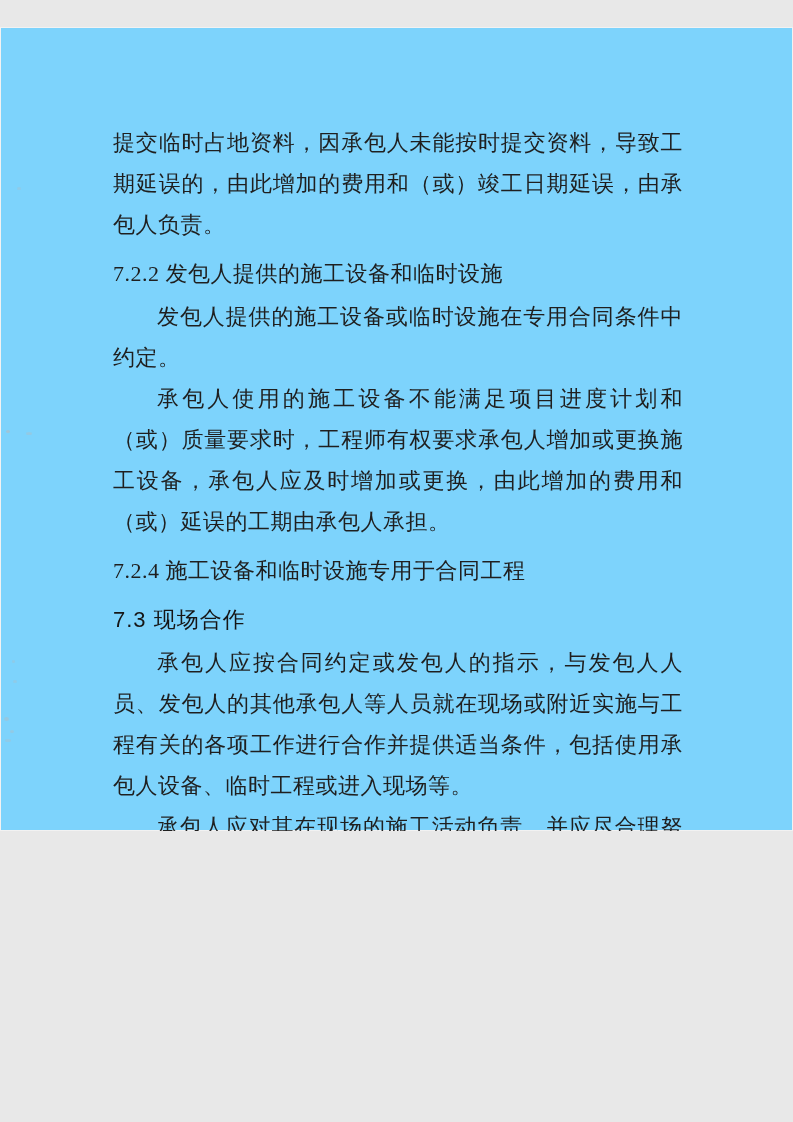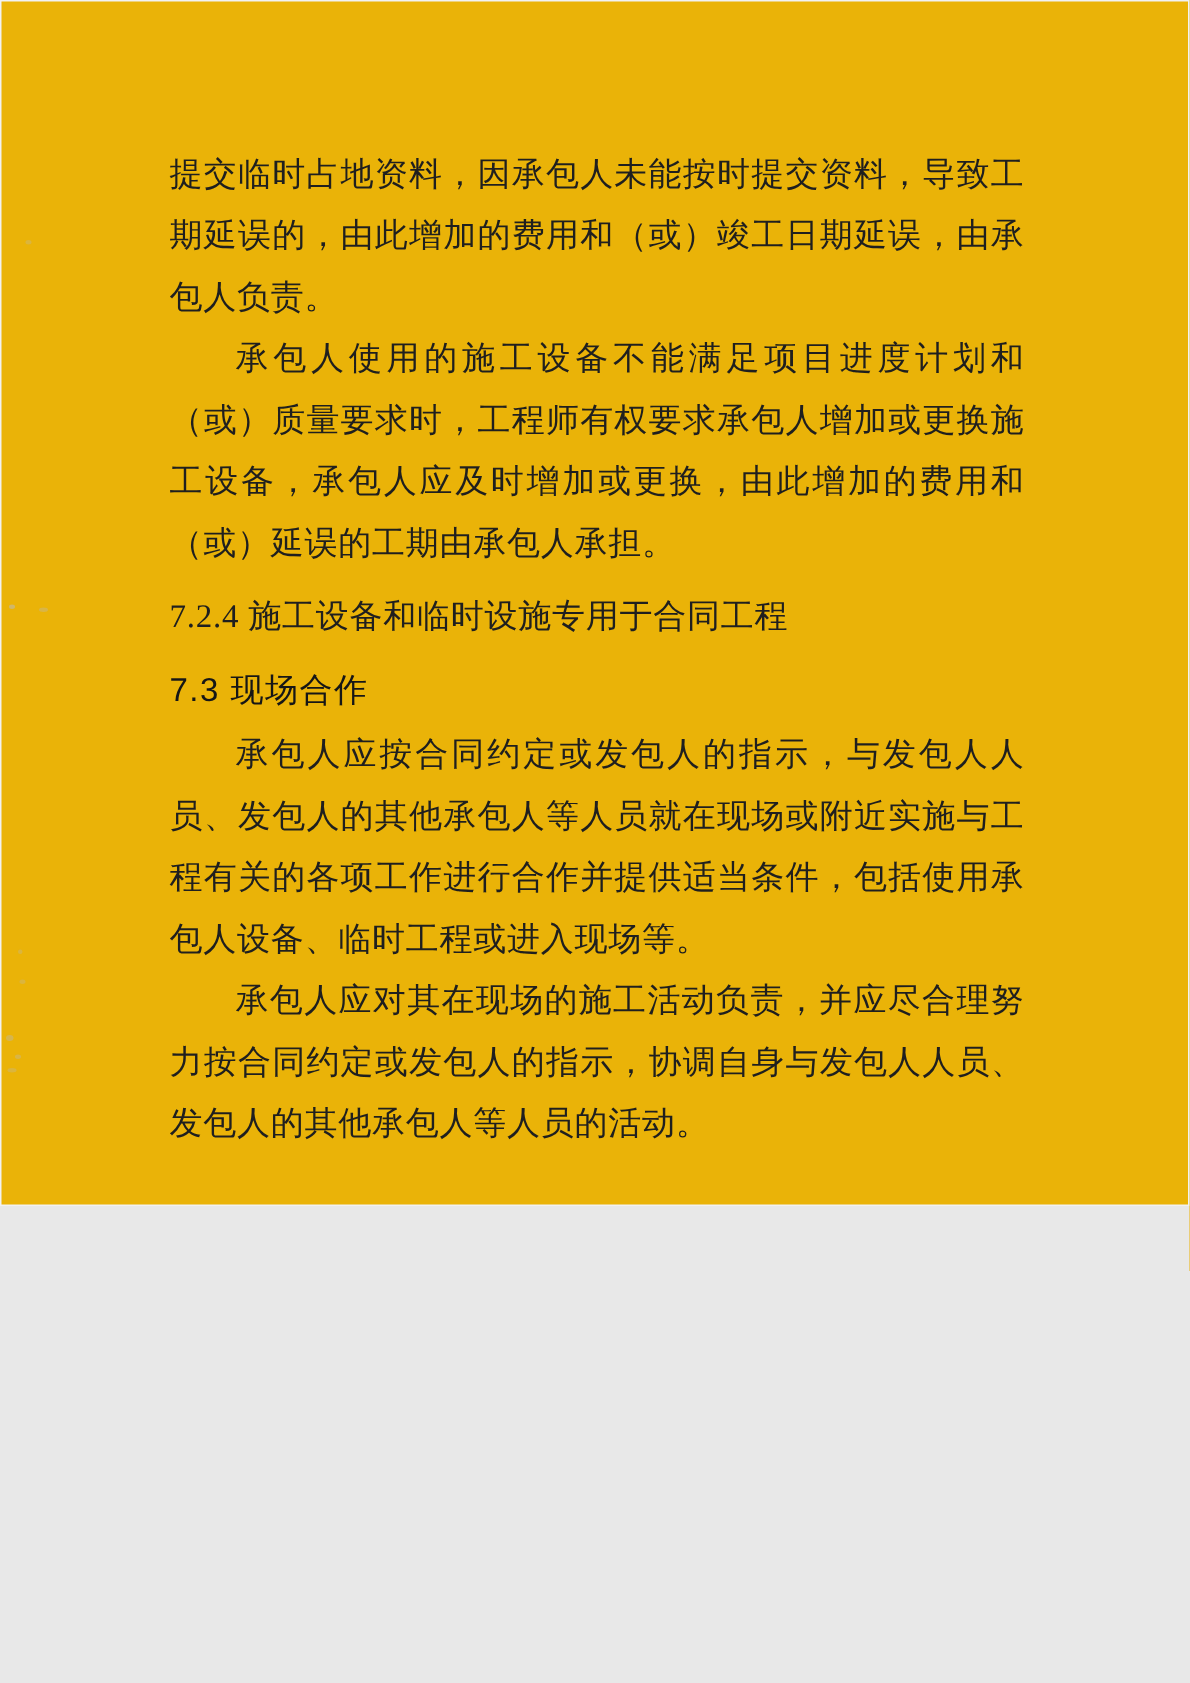--- a/index.html
+++ b/index.html
@@ -4,24 +4,25 @@
 <style>
   html, body {
     margin: 0;
     padding: 0;
     background: #e8e8e8;
   }
   .page {
     position: relative;
     width: 793px;
     height: 804px;
-    background: #eab308;
+    background: #7dd3fc;
     overflow: hidden;
     font-family: "Liberation Serif", serif;
     box-shadow: inset 0 0 0 1px #f2f2f2;
+    margin-top: 27px;
   }
   .content {
     position: absolute;
     left: 113px;
     top: 95px;
     width: 570px;
   }
   .para {
     margin: 0;
     font-size: 22px;
@@ -77,20 +78,22 @@
   .s7 { left: 5px;  top: 712px; width: 6px; height: 3px; opacity: 0.3; }
   .s8 { left: 17px; top: 160px; width: 4px; height: 3px; opacity: 0.3; }
   .s9 { left: 730px; top: 1057px; width: 5px; height: 3px; opacity: 0.3; }
 </style>
 </head>
 <body>
 
 <div class="page">
   <div class="content">
       <p class="para">提交临时占地资料，因承包人未能按时提交资料，导致工期延误的，由此增加的费用和（或）竣工日期延误，由承包人负责。</p>
+      <h3 class="subclause-heading">7.2.2 发包人提供的施工设备和临时设施</h3>
+      <p class="para indent">发包人提供的施工设备或临时设施在专用合同条件中约定。</p>
       <p class="para indent">承包人使用的施工设备不能满足项目进度计划和（或）质量要求时，工程师有权要求承包人增加或更换施工设备，承包人应及时增加或更换，由此增加的费用和（或）延误的工期由承包人承担。</p>
       <h3 class="subclause-heading">7.2.4 施工设备和临时设施专用于合同工程</h3>
       <h2 class="clause-heading">7.3 现场合作</h2>
       <p class="para indent">承包人应按合同约定或发包人的指示，与发包人人员、发包人的其他承包人等人员就在现场或附近实施与工程有关的各项工作进行合作并提供适当条件，包括使用承包人设备、临时工程或进入现场等。</p>
       <p class="para indent">承包人应对其在现场的施工活动负责，并应尽合理努力按合同约定或发包人的指示，协调自身与发包人人员、发包人的其他承包人等人员的活动。</p>
     </div>
 
   <div class="page-number">57</div>
 
   <span class="speckle s1"></span>

